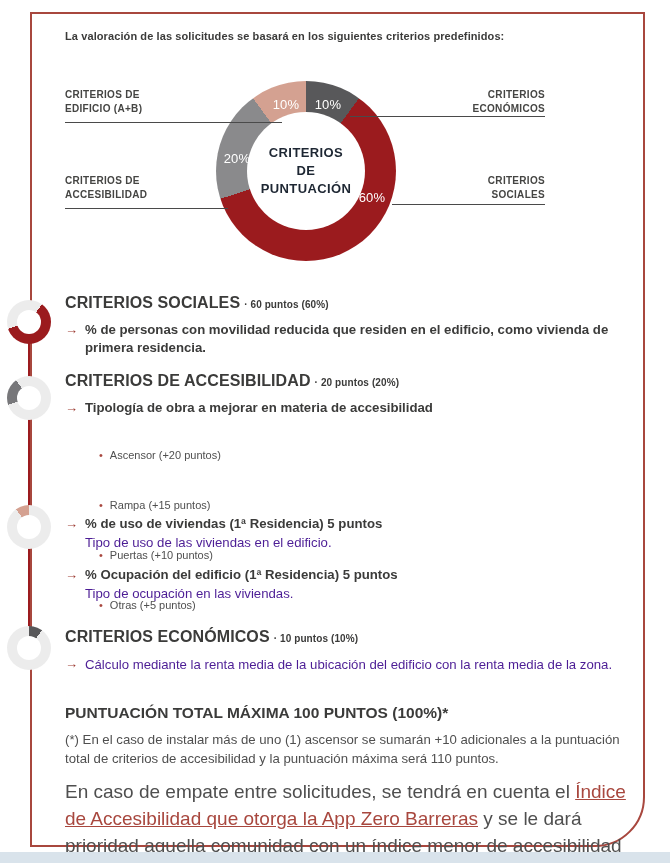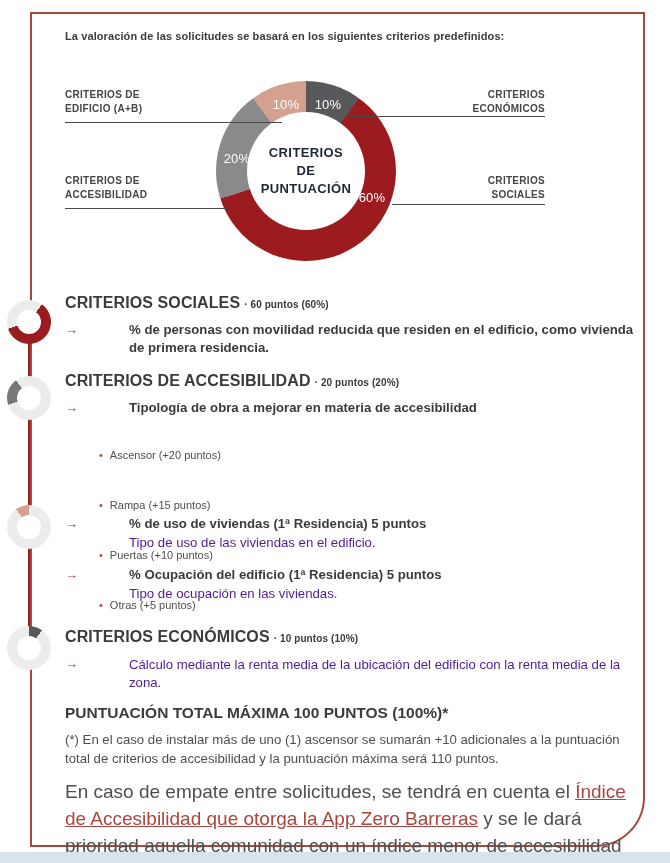--- a/index.html
+++ b/index.html
@@ -55,21 +55,21 @@
   .mini-economicos  { top:626px; background:conic-gradient(from 0deg, #58585A 0 10%, #ECECEC 10% 100%); }
 
   
   .section { position:absolute; left:65px; width:575px; }
   .sec-1 { top:294px; } .sec-2 { top:372px; } .sec-3 { top:506px; } .sec-4 { top:628px; } .sec-total { top:704px; }
   h2.sec-title { font-size:16px; font-weight:bold; color:#3b3b3a; letter-spacing:0.1px; }
   .sec-title .meta { font-size:10px; margin-left:4px; font-weight:bold; }
   .arrow-item { display:flex; margin-top:9px; font-size:13.2px; line-height:1.4; }
   .arrow-item + .arrow-item { margin-top:13px; }
   .arrow { color:#9c3a31; width:20px; flex:0 0 20px; font-size:13px; }
-  .ai-bold { font-weight:bold; color:#3b3b3a; width:552px;margin-left:44px; }
+  .ai-bold { font-weight:bold; color:#3b3b3a; width:552px; }
   .ai-desc { font-weight:normal; color:#4c1d95; margin-top:1px; }
   ul.bullets { list-style:none; margin-top:4px; padding-left:34px; }
   ul.bullets li { font-size:11px; color:#4f4f4f; line-height:21.8px;margin-top:28px; }
   ul.bullets li .dot { color:#a8473e; margin-right:7px; }
 
   .total-heading { font-size:15.5px; font-weight:bold; color:#3b3b3a; }
   .total-note { margin-top:9px; font-size:13.2px; color:#4f4f4f; line-height:1.42; width:572px; }
   .total-tie { margin-top:11px; font-size:19px; color:#4f4f4f; line-height:1.42; width:572px; }
   .tie-link { color:#a8473e; text-decoration:underline; cursor:pointer; }
 </style>

